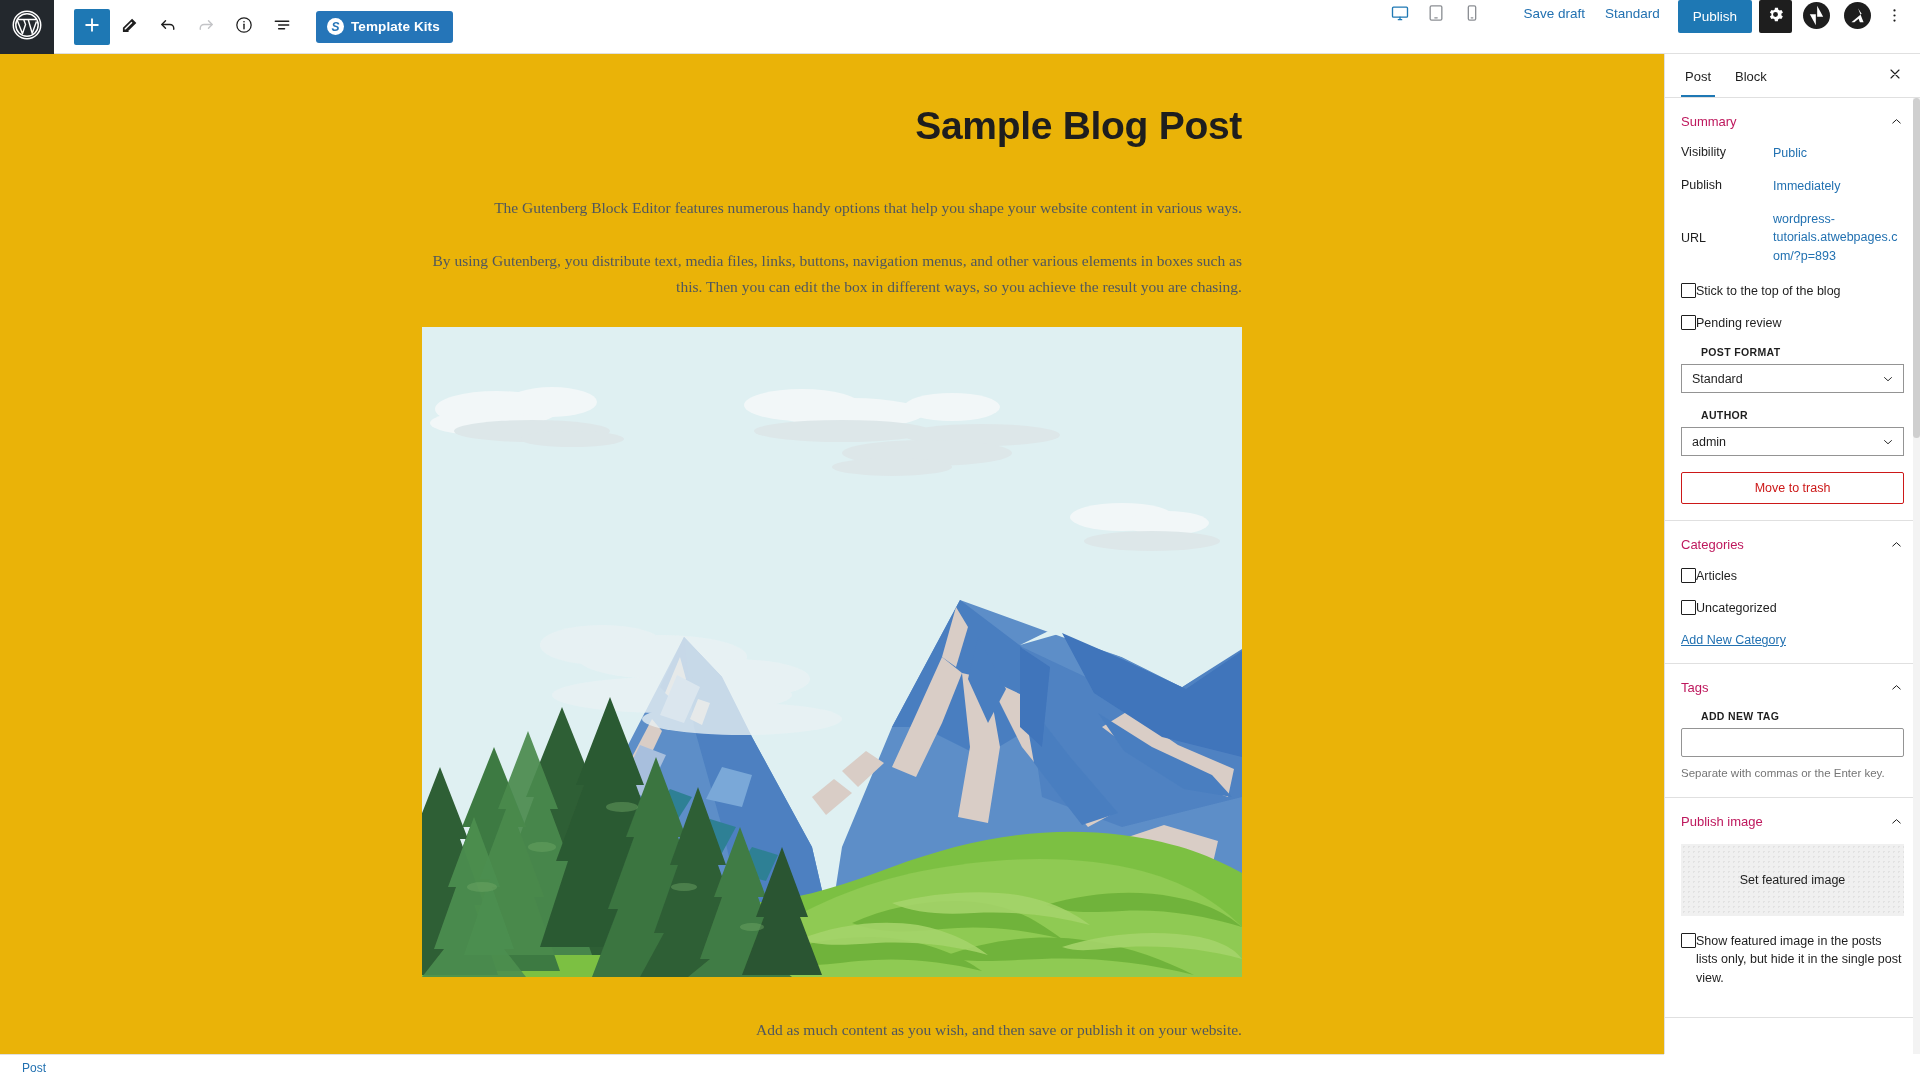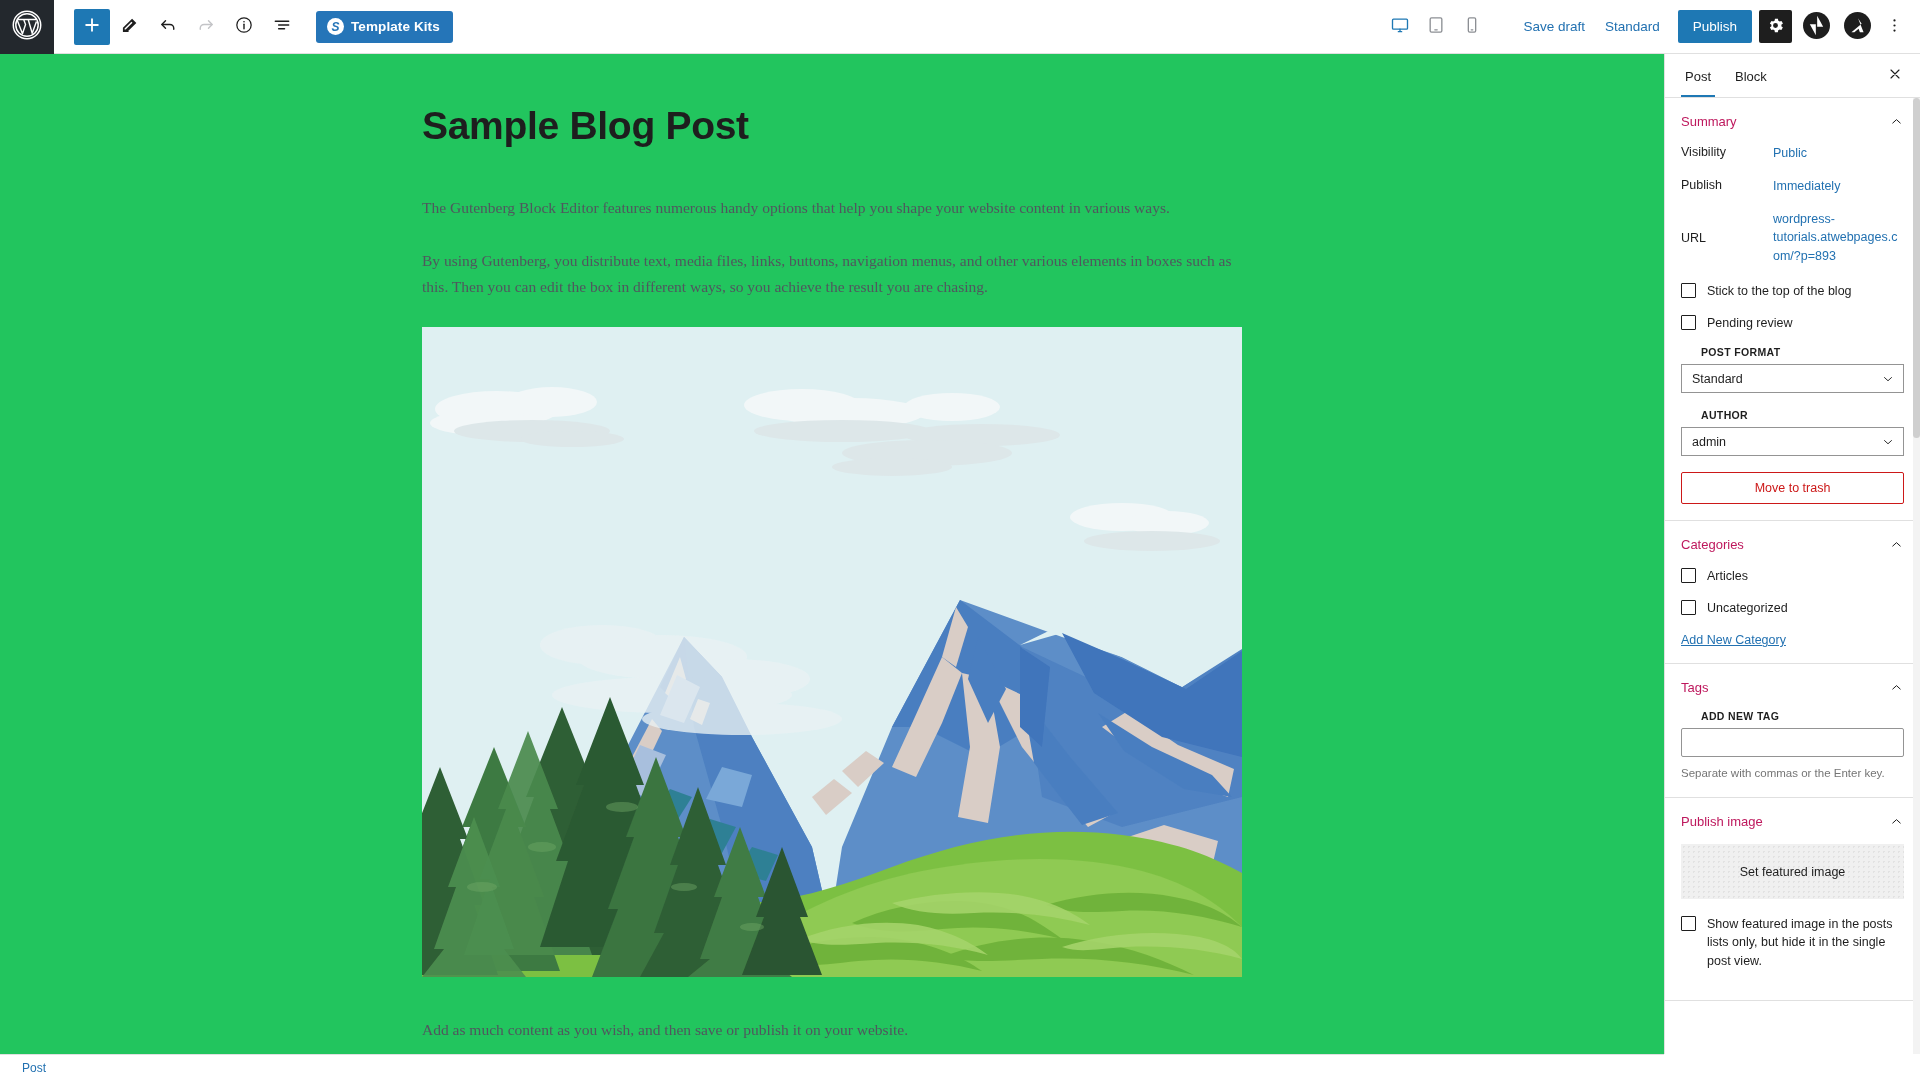--- a/index.html
+++ b/index.html
@@ -55,21 +55,21 @@
   }
   .tk-badge {
     width: 17px; height: 17px; border-radius: 50%;
     background: #fff; color: #2575b8;
     display: flex; align-items: center; justify-content: center;
     font-size: 12px; font-weight: 700; font-style: italic;
     line-height: 1;
   }
 
   .tb-right {
-    margin-left: auto; display: flex; align-items: center;
+    margin-left: auto; display: flex; align-items: flex-start;
     height: 54px;
   }
   .device-grp { display: flex; align-items: center; gap: 6px; margin-right: 26px; }
   .dev-btn {
     width: 30px; height: 30px; display: flex; align-items: center; justify-content: center;
     background: transparent; border: none; cursor: pointer; color: #8c8f94;
   }
   .dev-btn.active { color: #1e78b4; }
   .dev-btn svg { width: 20px; height: 20px; }
 
@@ -101,21 +101,21 @@
     width: 32px; height: 34px; margin-left: 4px; margin-right: 10px;
     background: transparent; border: none; cursor: pointer;
     display: flex; align-items: center; justify-content: center;
     color: #1e1e1e;
   }
 
   
   .canvas {
     position: absolute; top: 54px; left: 0;
     width: 1664px; height: 1000px;
-    background: #22c55e; overflow: hidden;
+    background: #eab308; overflow: hidden; text-align: right;
   }
   .post-inner {
     width: 820px; margin: 0 auto; padding-top: 50px;
   }
   .post-title {
     font-size: 39px; font-weight: 700; color: #1e1e1e;
     line-height: 1.15; letter-spacing: -.3px;
     margin-bottom: 46px;
   }
   .post-p {
@@ -176,21 +176,21 @@
   .panel-body { padding-bottom: 16px; }
 
   .row { display: flex; align-items: flex-start; margin-bottom: 14px; }
   .row-label { width: 92px; flex: 0 0 92px; font-size: 12.5px; color: #1e1e1e; padding-top: 1px; }
   .row-value {
     font-size: 12.5px; color: #2271b1; cursor: pointer; line-height: 1.5;
     word-break: break-word; flex: 1;
   }
   .row.url { align-items: center; margin-bottom: 16px; }
 
-  .chk-row { display: flex; align-items: flex-start; gap: 11px; margin-bottom: 14px; }
+  .chk-row { display: flex; align-items: flex-start; margin-bottom: 14px; }
   .chk {
     width: 15px; height: 15px; flex: 0 0 15px; margin-top: 1px;
     border: 1.5px solid #1e1e1e; background: #fff; border-radius: 1px; cursor: pointer;
   }
   .chk-label { font-size: 12.5px; color: #1e1e1e; line-height: 1.45; cursor: pointer; }
 
   .field-label {
     font-size: 10.5px; font-weight: 600; letter-spacing: .35px;
     text-transform: uppercase; color: #1e1e1e; margin-bottom: 6px; display: block; padding-left: 20px;
   }
@@ -214,21 +214,21 @@
   }
 
   .text-input {
     width: 100%; height: 29px; border: 1px solid #949494; border-radius: 2px;
     background: #fff; font-family: inherit; font-size: 12.5px; padding: 0 8px;
     color: #1e1e1e; outline: none;
   }
   .hint { font-size: 11.5px; color: #757575; margin-top: 8px; line-height: 1.4; }
 
   .feat-drop {
-    width: 100%; height: 55px;
+    width: 100%; height: 72px;
     background: #f0f0f0;
     background-image: radial-gradient(#e2e2e2 1px, transparent 1px);
     background-size: 5px 5px;
     display: flex; align-items: center; justify-content: center;
     cursor: pointer; margin-bottom: 16px;
   }
   .feat-drop span { font-size: 12.5px; color: #1e1e1e; }
 
   
   .sb-scroll {

